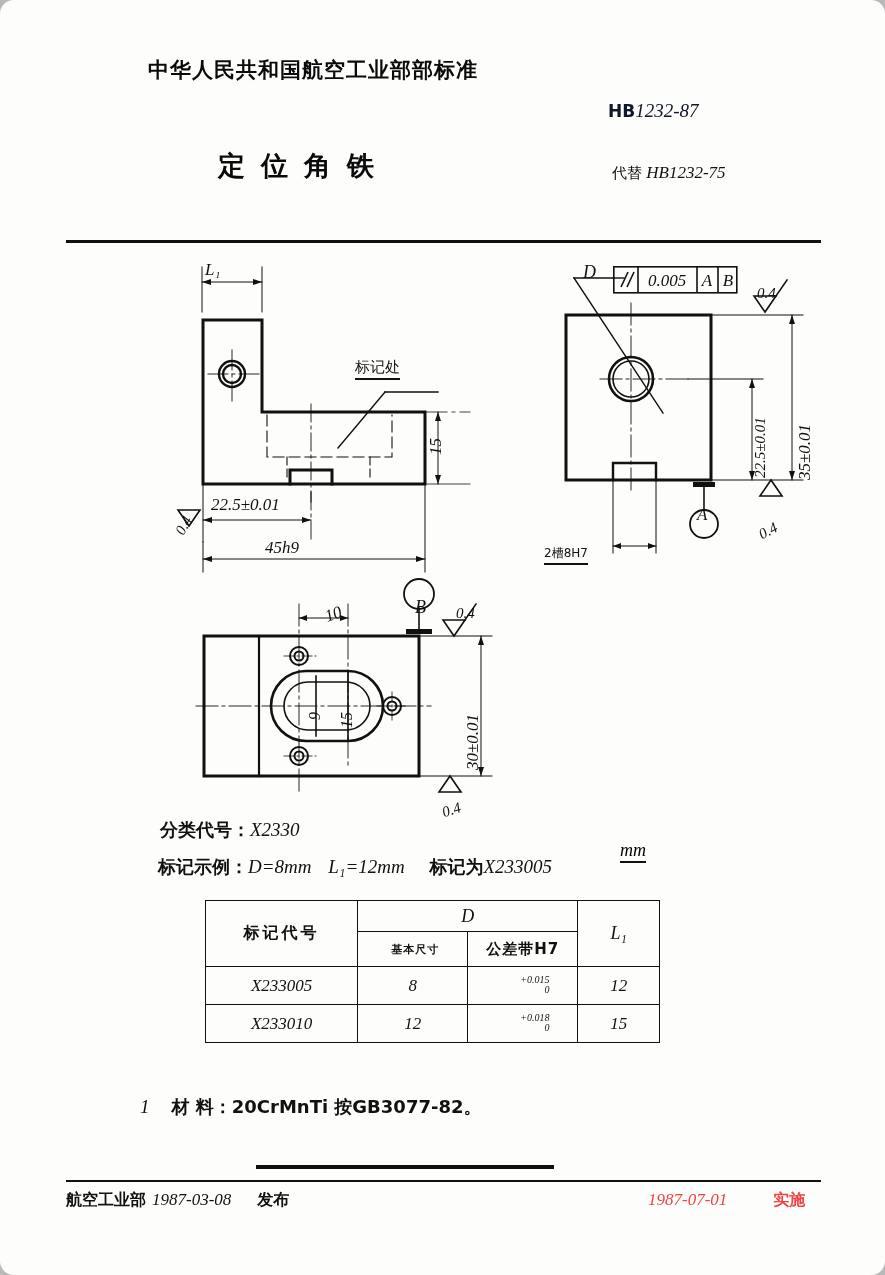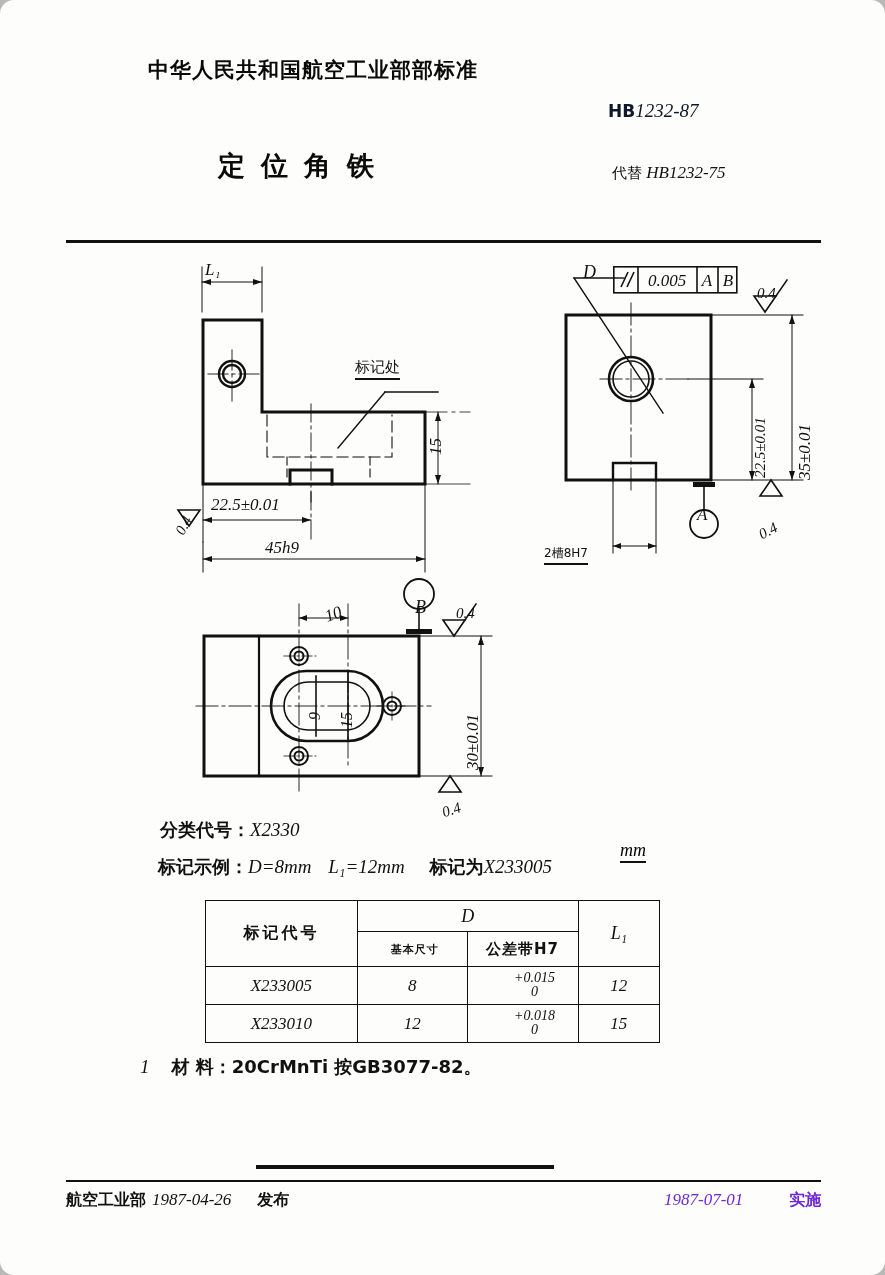--- a/index.html
+++ b/index.html
@@ -35,42 +35,42 @@
   .dim{font-size:17px;font-style:italic;color:#111;white-space:nowrap;}
   .dimv{font-size:17px;font-style:italic;color:#111;white-space:nowrap;
         transform-origin:0 0;}
   .cn{font-family:"DejaVu Sans",sans-serif;font-size:15px;color:#111;white-space:nowrap;}
   .ul{border-bottom:2px solid #111;padding-bottom:1px;}
   svg{display:block;overflow:visible;}
   
   .bodyline{font-size:19px;color:#111;white-space:nowrap;}
   .bodyline .cnb{font-family:"DejaVu Sans",sans-serif;font-size:18px;font-weight:bold;}
   .bodyline .it{font-style:italic;}
-  .noteline{font-size:19px;color:#111;white-space:nowrap;}
+  .noteline{font-size:19px;color:#111;white-space:nowrap;margin-top:40px;}
   .noteline .cnb{font-family:"DejaVu Sans",sans-serif;font-size:18px;font-weight:bold;}
   .noteline .num{font-style:italic;padding-right:22px;}
   
   #tbl-wrap{left:205px;top:900px;width:455px;}
   #tbl-unit{left:620px;top:840px;font-size:18px;font-style:italic;}
   table.spec{border-collapse:collapse;width:455px;}
   table.spec td,table.spec th{
     border:1px solid #111;text-align:center;color:#111;font-weight:normal;
     padding:2px 2px;
   }
   table.spec .thcn{font-family:"DejaVu Sans",sans-serif;font-size:16px;font-weight:bold;letter-spacing:3px;}
   table.spec .thit{font-size:18px;font-style:italic;}
   table.spec .cell{font-size:17px;font-style:italic;}
-  .tolstack{display:inline-block;line-height:1.0;font-style:italic;font-size:14px;text-align:center;margin-left:24px;}
+  .tolstack{display:inline-block;line-height:1.0;font-style:italic;font-size:10px;text-align:right;margin-left:24px;}
   .tolstack .up{display:block;}
   .tolstack .lo{display:block;}
   
   #foot-left{left:66px;top:1190px;font-size:17px;color:#111;white-space:nowrap;}
   #foot-left .cnb{font-family:"DejaVu Sans",sans-serif;font-size:16px;font-weight:bold;}
   #foot-left .date{font-style:italic;padding:0 6px;}
-  #foot-right{left:648px;top:1190px;font-size:17px;color:#6d28d9;white-space:nowrap;margin-left:16px;}
+  #foot-right{left:648px;top:1190px;font-size:17px;color:#ef4444;white-space:nowrap;}
   #foot-right .date{font-style:italic;}
   #foot-right .cnb{font-family:"DejaVu Sans",sans-serif;font-size:16px;font-weight:bold;padding-left:46px;}
 </style>
 </head>
 <body>
 
 <div id="page">
 
   <div class="abs" id="hdr-cn">中华人民共和国航空工业部部标准</div>
 
@@ -350,20 +350,20 @@
   </div>
 
   <div class="abs noteline" style="left:140px;top:1055px;">
     <span class="num">1</span><span class="cnb">材  料：20CrMnTi  按GB3077-82。</span>
   </div>
 
   <div class="abs rule" id="rule-foot-short"></div>
   <div class="abs rule" id="rule-foot"></div>
 
   <div class="abs" id="foot-left">
-    <span class="cnb">航空工业部</span><span class="date">1987-04-26</span><span class="cnb" style="padding-left:20px;">发布</span>
+    <span class="cnb">航空工业部</span><span class="date">1987-03-08</span><span class="cnb" style="padding-left:20px;">发布</span>
   </div>
 
   <div class="abs" id="foot-right">
     <span class="date">1987-07-01</span><span class="cnb">实施</span>
   </div>
 
 </div>
 
 </body></html>

